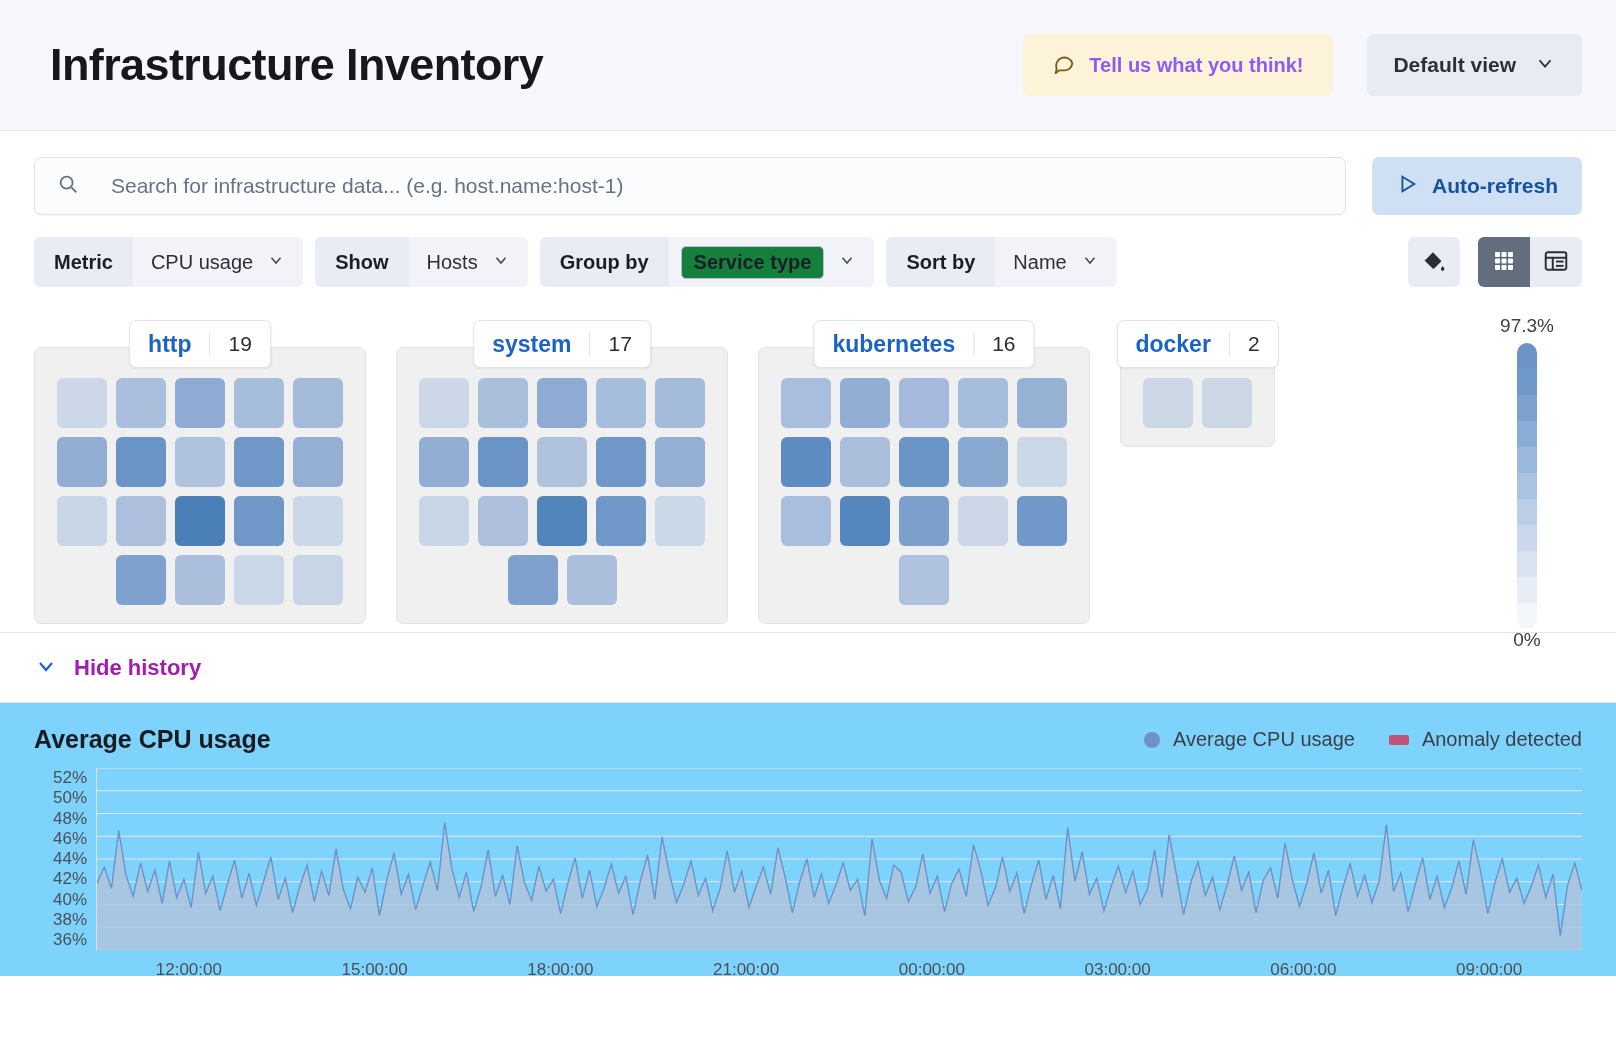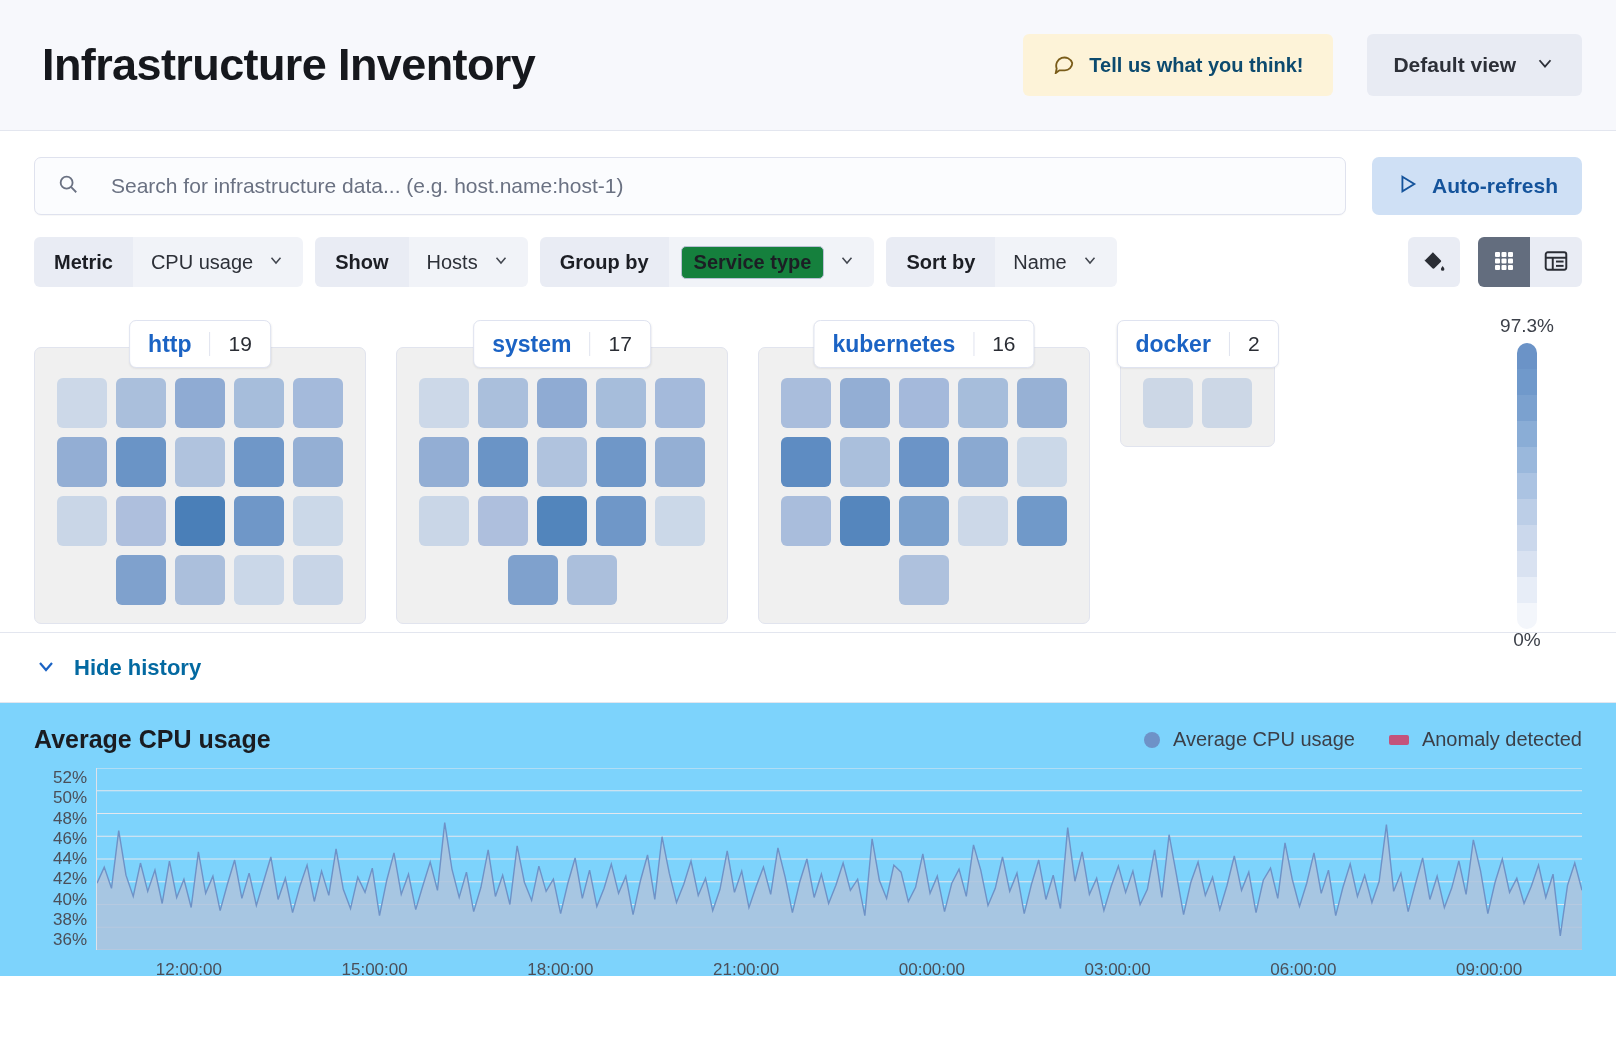--- a/index.html
+++ b/index.html
@@ -20,27 +20,27 @@
     display: flex;
     align-items: center;
     padding: 0 34px;
     position: relative;
   }
   .page-title {
     font-size: 45px;
     font-weight: 700;
     letter-spacing: -0.6px;
     color: #16181d;
-    margin: 8px;
+    margin: 16px;
     flex: 1;
   }
   .header-actions { display: flex; align-items: center; gap: 34px; }
   .feedback-btn {
     background: #fdf3d8;
-    color: #0c4a6e;
+    color: #8b5cf6;
     border: none;
     border-radius: 6px;
     height: 62px;
     padding: 0 30px;
     display: flex;
     align-items: center;
     gap: 14px;
     font-size: 20px;
     font-weight: 600;
     cursor: pointer;
@@ -235,21 +235,21 @@
   .history-toggle-row {
     height: 70px;
     display: flex; align-items: center;
     padding: 0 34px;
     gap: 16px;
     border-bottom: 1px solid #e3e6ef;
     background: #fff;
     cursor: pointer;
   }
   .history-toggle-text {
-    color: #0369a1;
+    color: #a21caf;
     font-weight: 700;
     font-size: 22px;
   }
 
   
   .chart-panel { background: #7dd3fc; padding: 22px 34px 0 34px; height: 273px; }
   .chart-head { display: flex; align-items: center; justify-content: space-between; }
   .chart-title { font-size: 25px; font-weight: 700; color: #1a1c21; }
   .chart-legend { display: flex; align-items: center; gap: 34px; }
   .legend-item { display: flex; align-items: center; gap: 13px; font-size: 20px; color: #3b3f48; }

